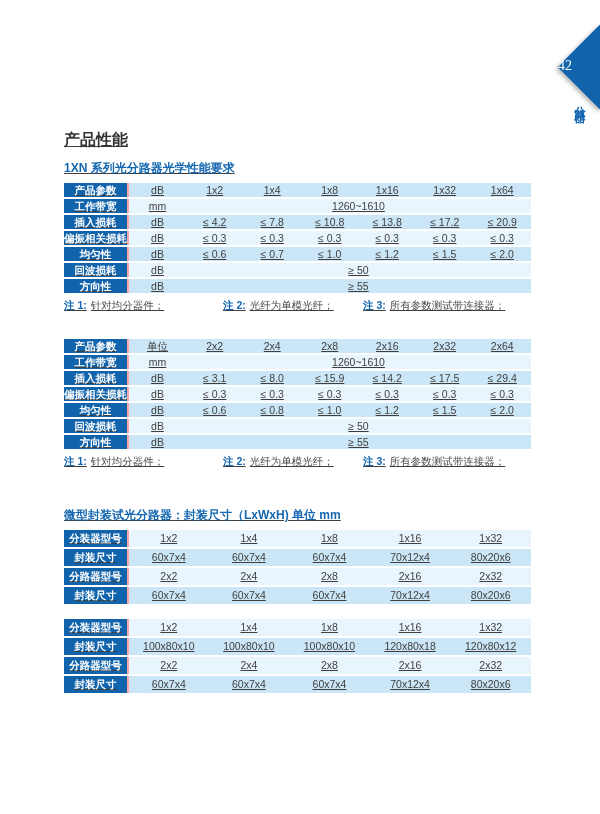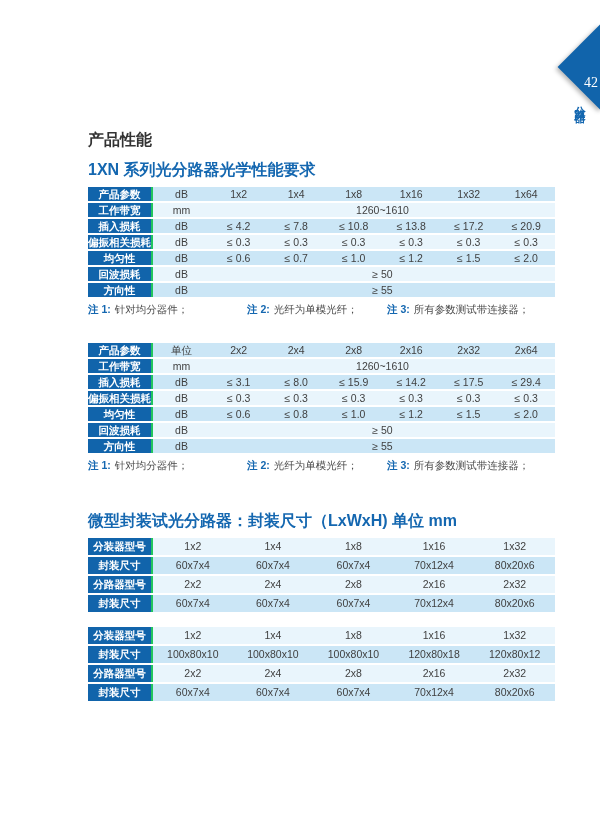--- a/index.html
+++ b/index.html
@@ -4,36 +4,36 @@
 <style>
   html,body{margin:0;padding:0;}
   body{
     width:600px;height:814px;background:#ffffff;position:relative;overflow:hidden;
     font-family:"Liberation Sans","DejaVu Sans",sans-serif;color:#3f3f3f;
   }
   
   .corner-shadow{position:absolute;top:37px;right:-30px;width:60px;height:60px;
     filter:drop-shadow(-2px 2px 2px rgba(0,0,0,0.28));}
   .corner-diamond{width:100%;height:100%;background:#1164ab;transform:rotate(45deg);}
-  .corner-num{position:absolute;top:58px;right:2px;width:40px;text-align:right;
-    color:#ffffff;font-family:"Liberation Serif","DejaVu Serif",serif;font-size:14px;margin-top:17px;}
+  .corner-num{position:absolute;top:58px;right:2px;width:40px;text-align:left;
+    color:#ffffff;font-family:"Liberation Serif","DejaVu Serif",serif;font-size:14px;}
   .corner-label{position:absolute;top:97px;right:13px;writing-mode:vertical-rl;
     font-size:11.5px;font-weight:600;color:#1467b0;letter-spacing:3px;}
   
-  .content{position:absolute;left:88px;top:130px;width:467px;}
+  .content{position:absolute;left:64px;top:130px;width:467px;text-decoration:underline;}
   h1.sec-title{font-size:16px;font-weight:bold;color:#333333;margin:0 0 9px 0;}
-  h2.sub-title{font-size:16px;font-weight:bold;color:#1467b0;margin:8px 0 6px 0;}
+  h2.sub-title{font-size:12px;font-weight:bold;color:#1467b0;margin:8px 0 6px 0;}
   .gap-lg{height:26px;}
   .gap-xl{height:30px;}
   .gap-md{height:13px;}
   
   table{border-collapse:collapse;table-layout:fixed;width:100%;}
   td{height:12px;font-size:10.5px;line-height:12px;text-align:center;color:#3f3f3f;
      border-bottom:2px solid #ffffff;padding:1px 0;}
-  td.lbl{background:#1164ab;color:#ffffff;font-weight:bold;border-right:2px solid #22c55e;}
+  td.lbl{background:#1164ab;color:#ffffff;font-weight:bold;border-right:2px solid #fca5a5;}
   table.perf tr:nth-child(odd)  td:not(.lbl){background:#cbe6f6;}
   table.perf tr:nth-child(even) td:not(.lbl){background:#e9f5fc;}
   table.dim  tr:nth-child(odd)  td:not(.lbl){background:#e9f5fc;}
   table.dim  tr:nth-child(even) td:not(.lbl){background:#cbe6f6;}
   table.dim td{height:13px;line-height:13px;padding:2px 0;}
   
   .notes{display:flex;margin-top:4px;font-size:10.5px;color:#4a4a4a;}
   .note{white-space:nowrap;}
   .note-1{width:159px;}
   .note-2{width:140px;}

